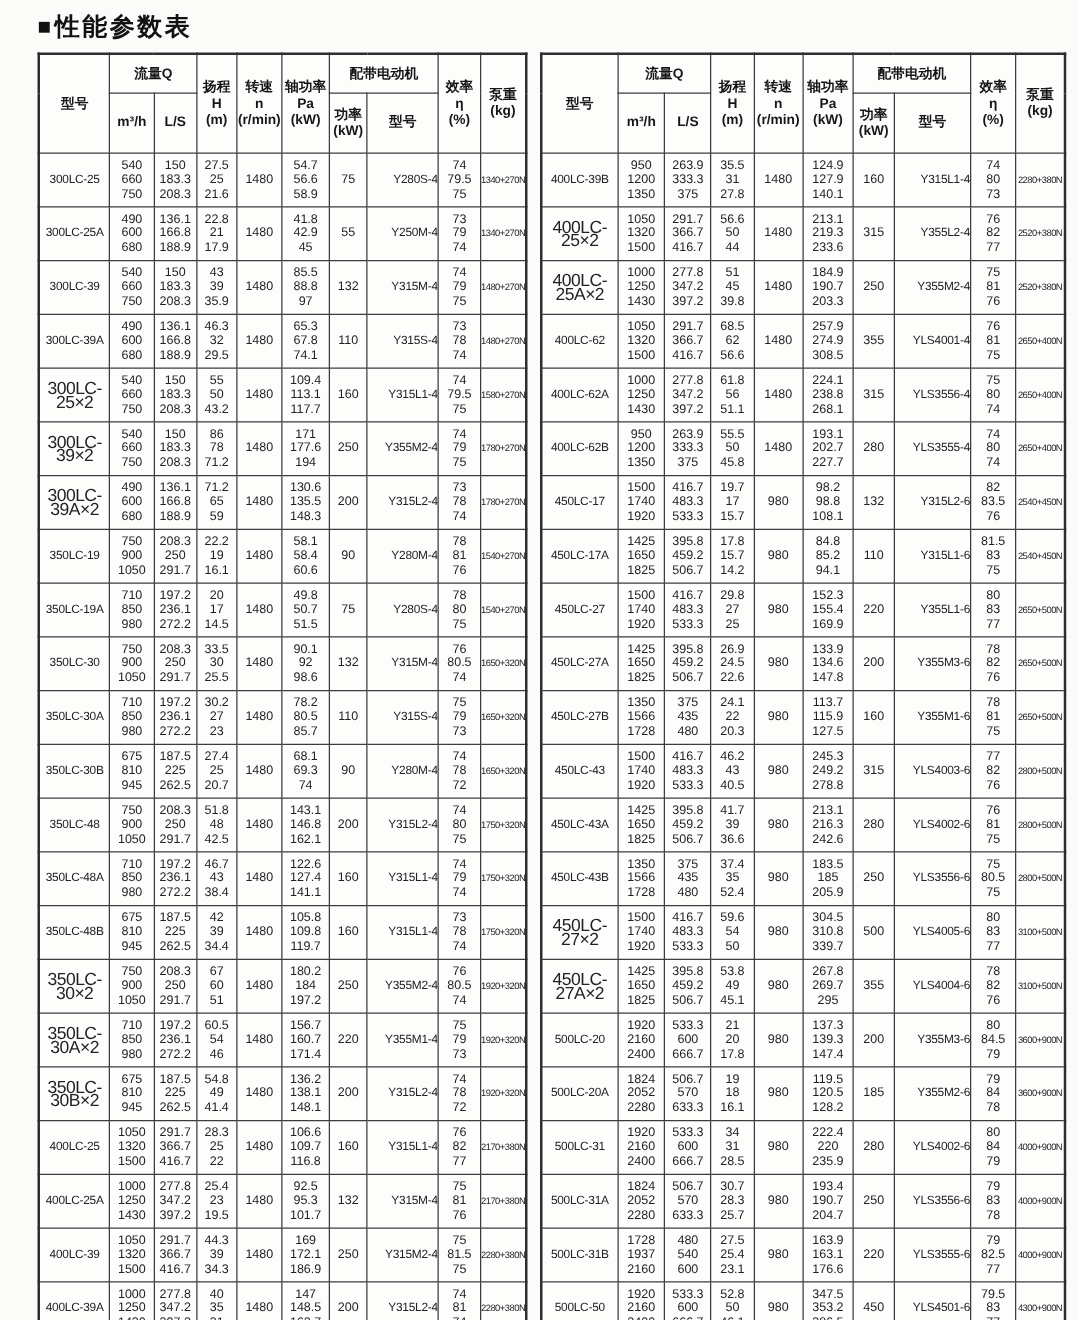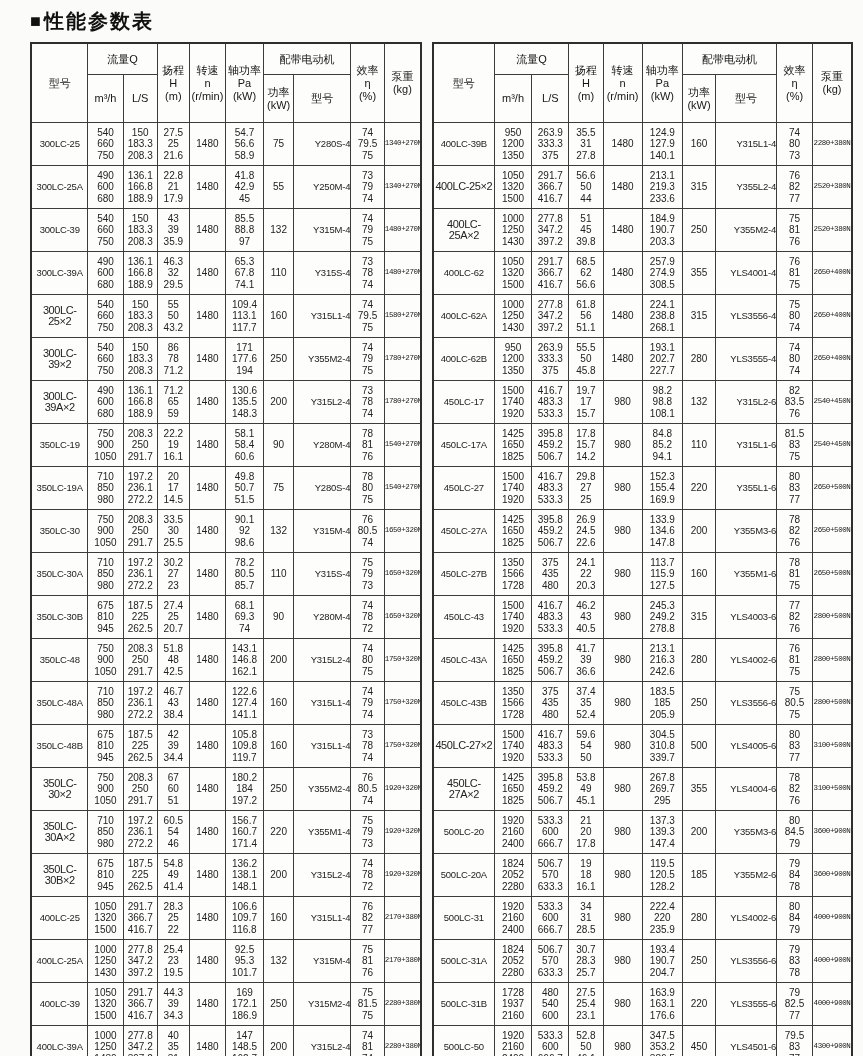--- a/index.html
+++ b/index.html
@@ -22,32 +22,32 @@
     border:2px solid #2e2e2e;background:#fdfdfc;
   }
   table.ptable.left{width:392px;}
   table.ptable.right{width:421px;}
   .ptable th,.ptable td{
     border:1px solid #3c3c3c;
     text-align:center;vertical-align:middle;
     padding:0;overflow:hidden;
   }
   .ptable thead th{
-    font-size:11px;font-weight:normal;line-height:13px;
+    font-size:11px;font-weight:bold;line-height:13px;
     white-space:pre-line;color:#161616;
   }
   .ptable thead tr:first-child th{height:30px;}
   .ptable thead tr:last-child th{height:47px;}
   .ptable tbody td{
     font-size:10px;line-height:11.5px;height:42px;color:#222;
   }
   .ptable tbody td.model{font-size:9.5px;letter-spacing:-0.2px;}
-  .ptable tbody td.model.small{font-size:11px;letter-spacing:-0.4px;}
+  .ptable tbody td.model.small{font-size:14px;letter-spacing:-0.4px;}
   .ptable tbody td.motor{font-size:9.5px;letter-spacing:-0.2px;text-align:right;}
-  .ptable tbody td.wt{font-size:7.5px;letter-spacing:-0.4px;font-family:Liberation Mono, monospace;}
+  .ptable tbody td.wt{font-size:7.5px;letter-spacing:-0.4px;}
   .ptable tbody td div{line-height:11.5px;}
 </style>
 </head>
 <body>
 
 <div class="page">
   <div class="page-title">
     <span class="title-bullet">■</span>
     <span>性能参数表</span>
   </div>

